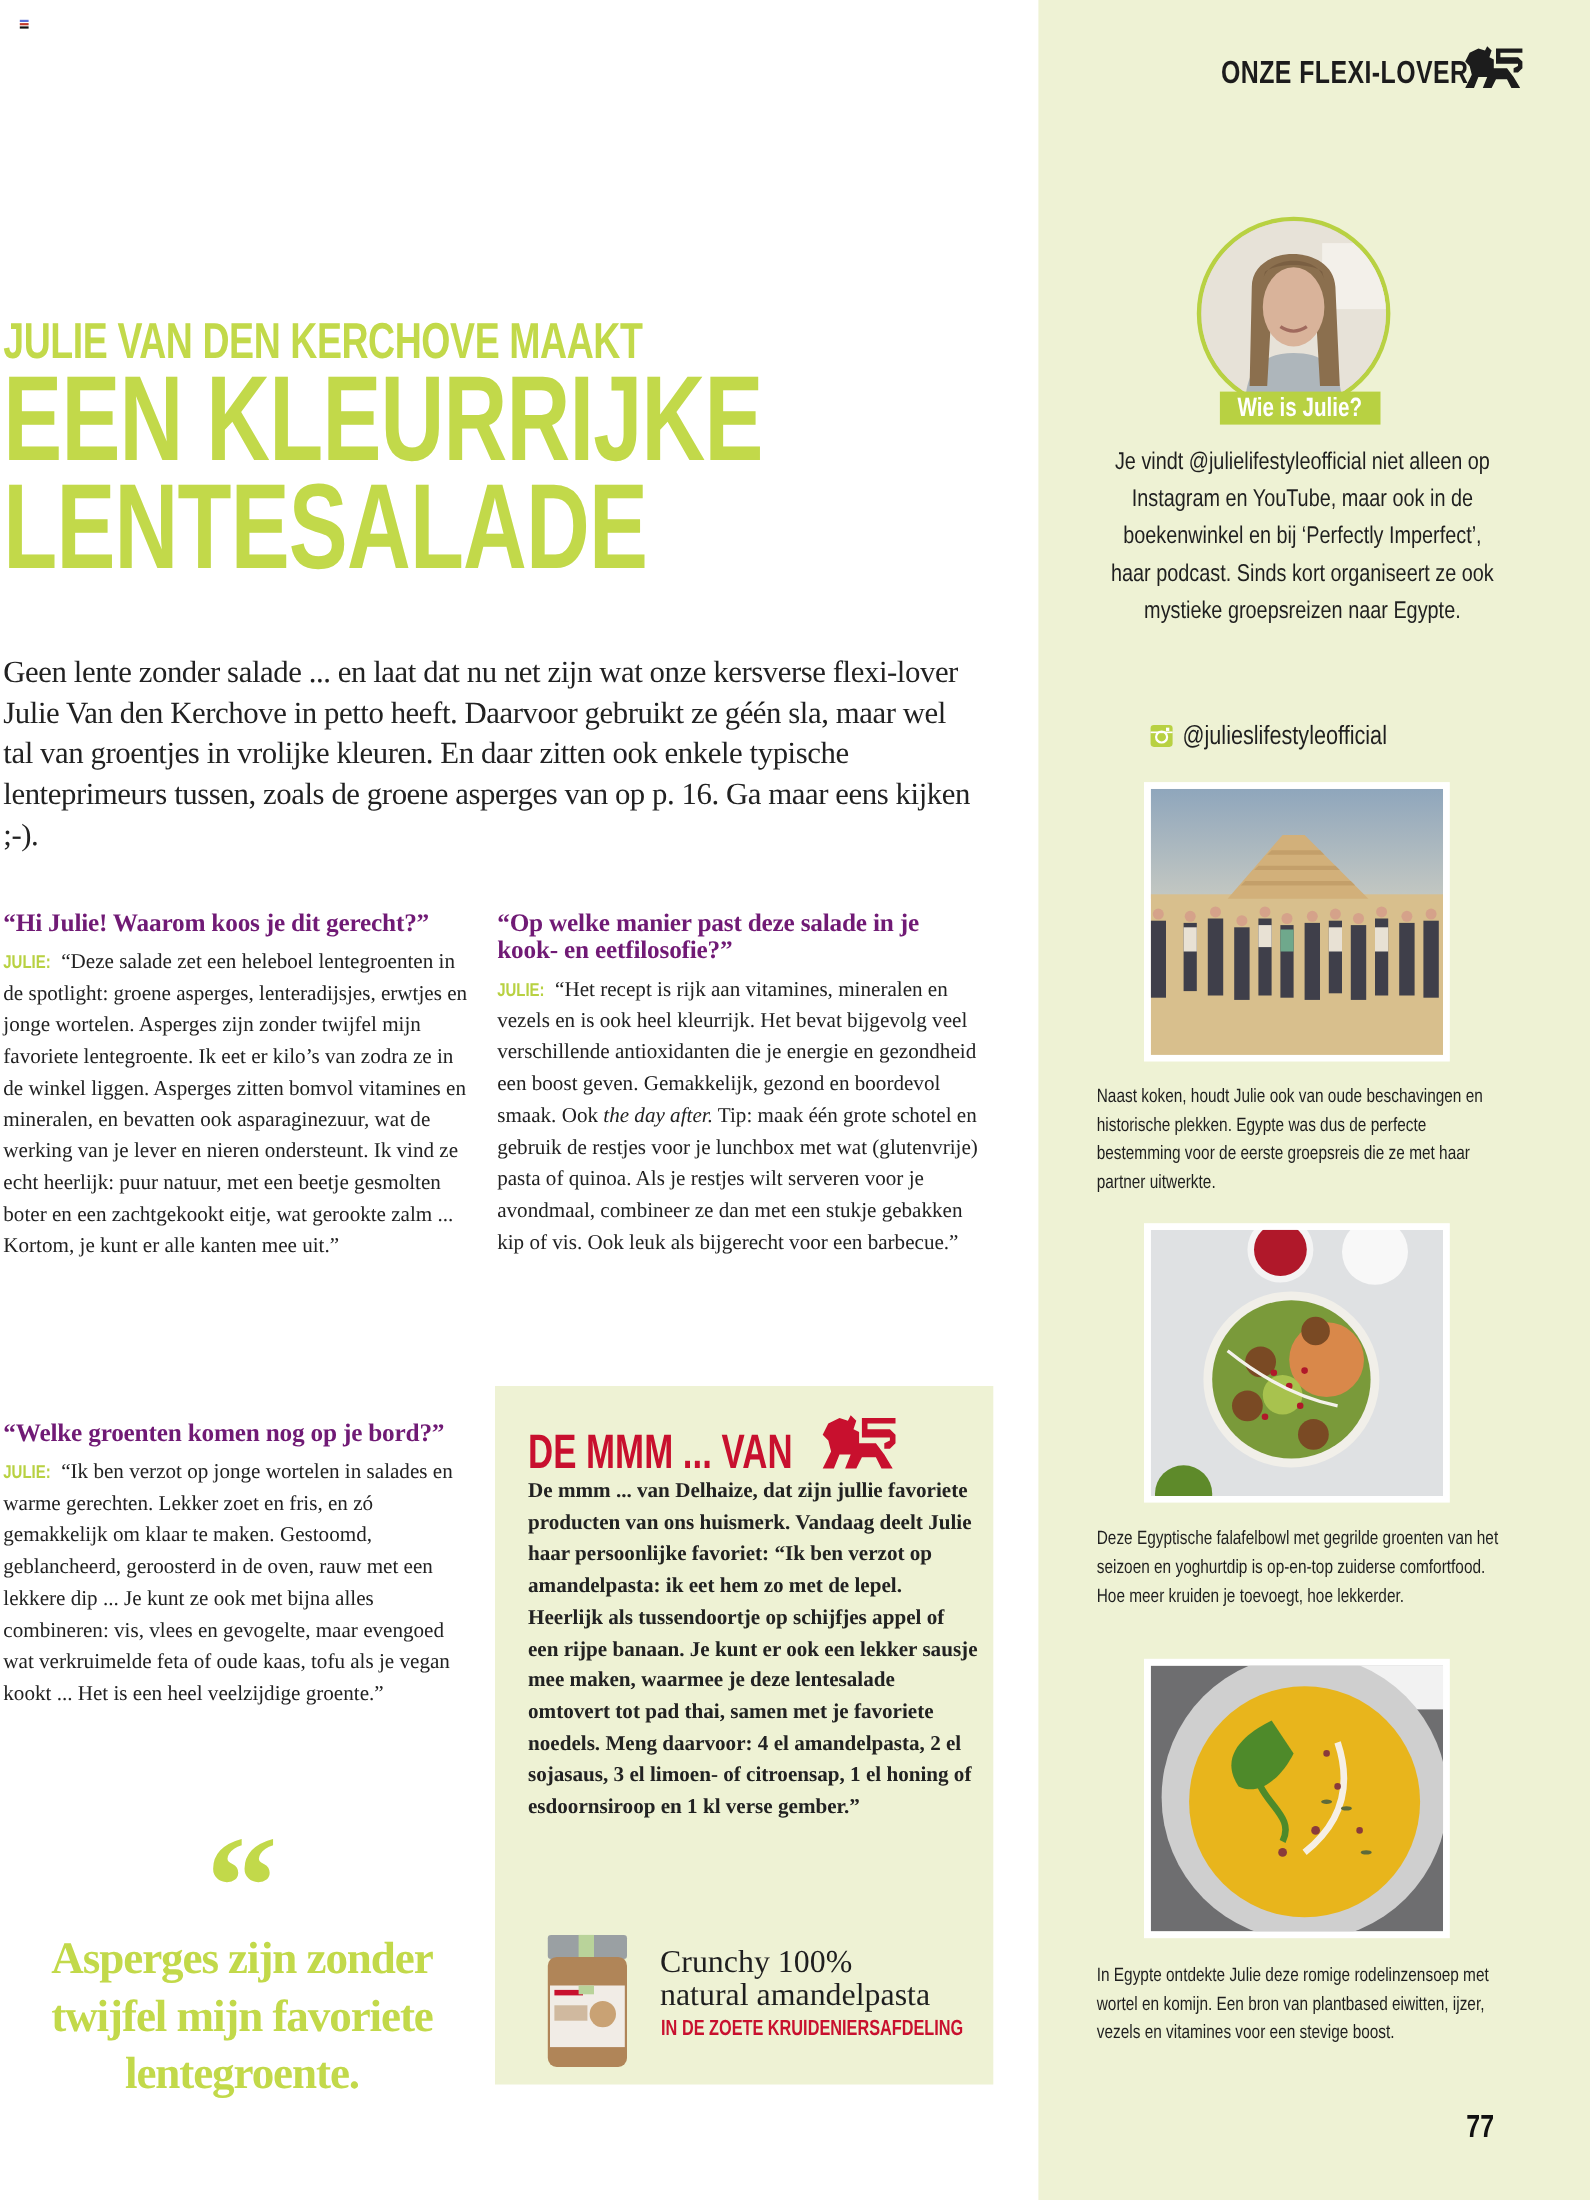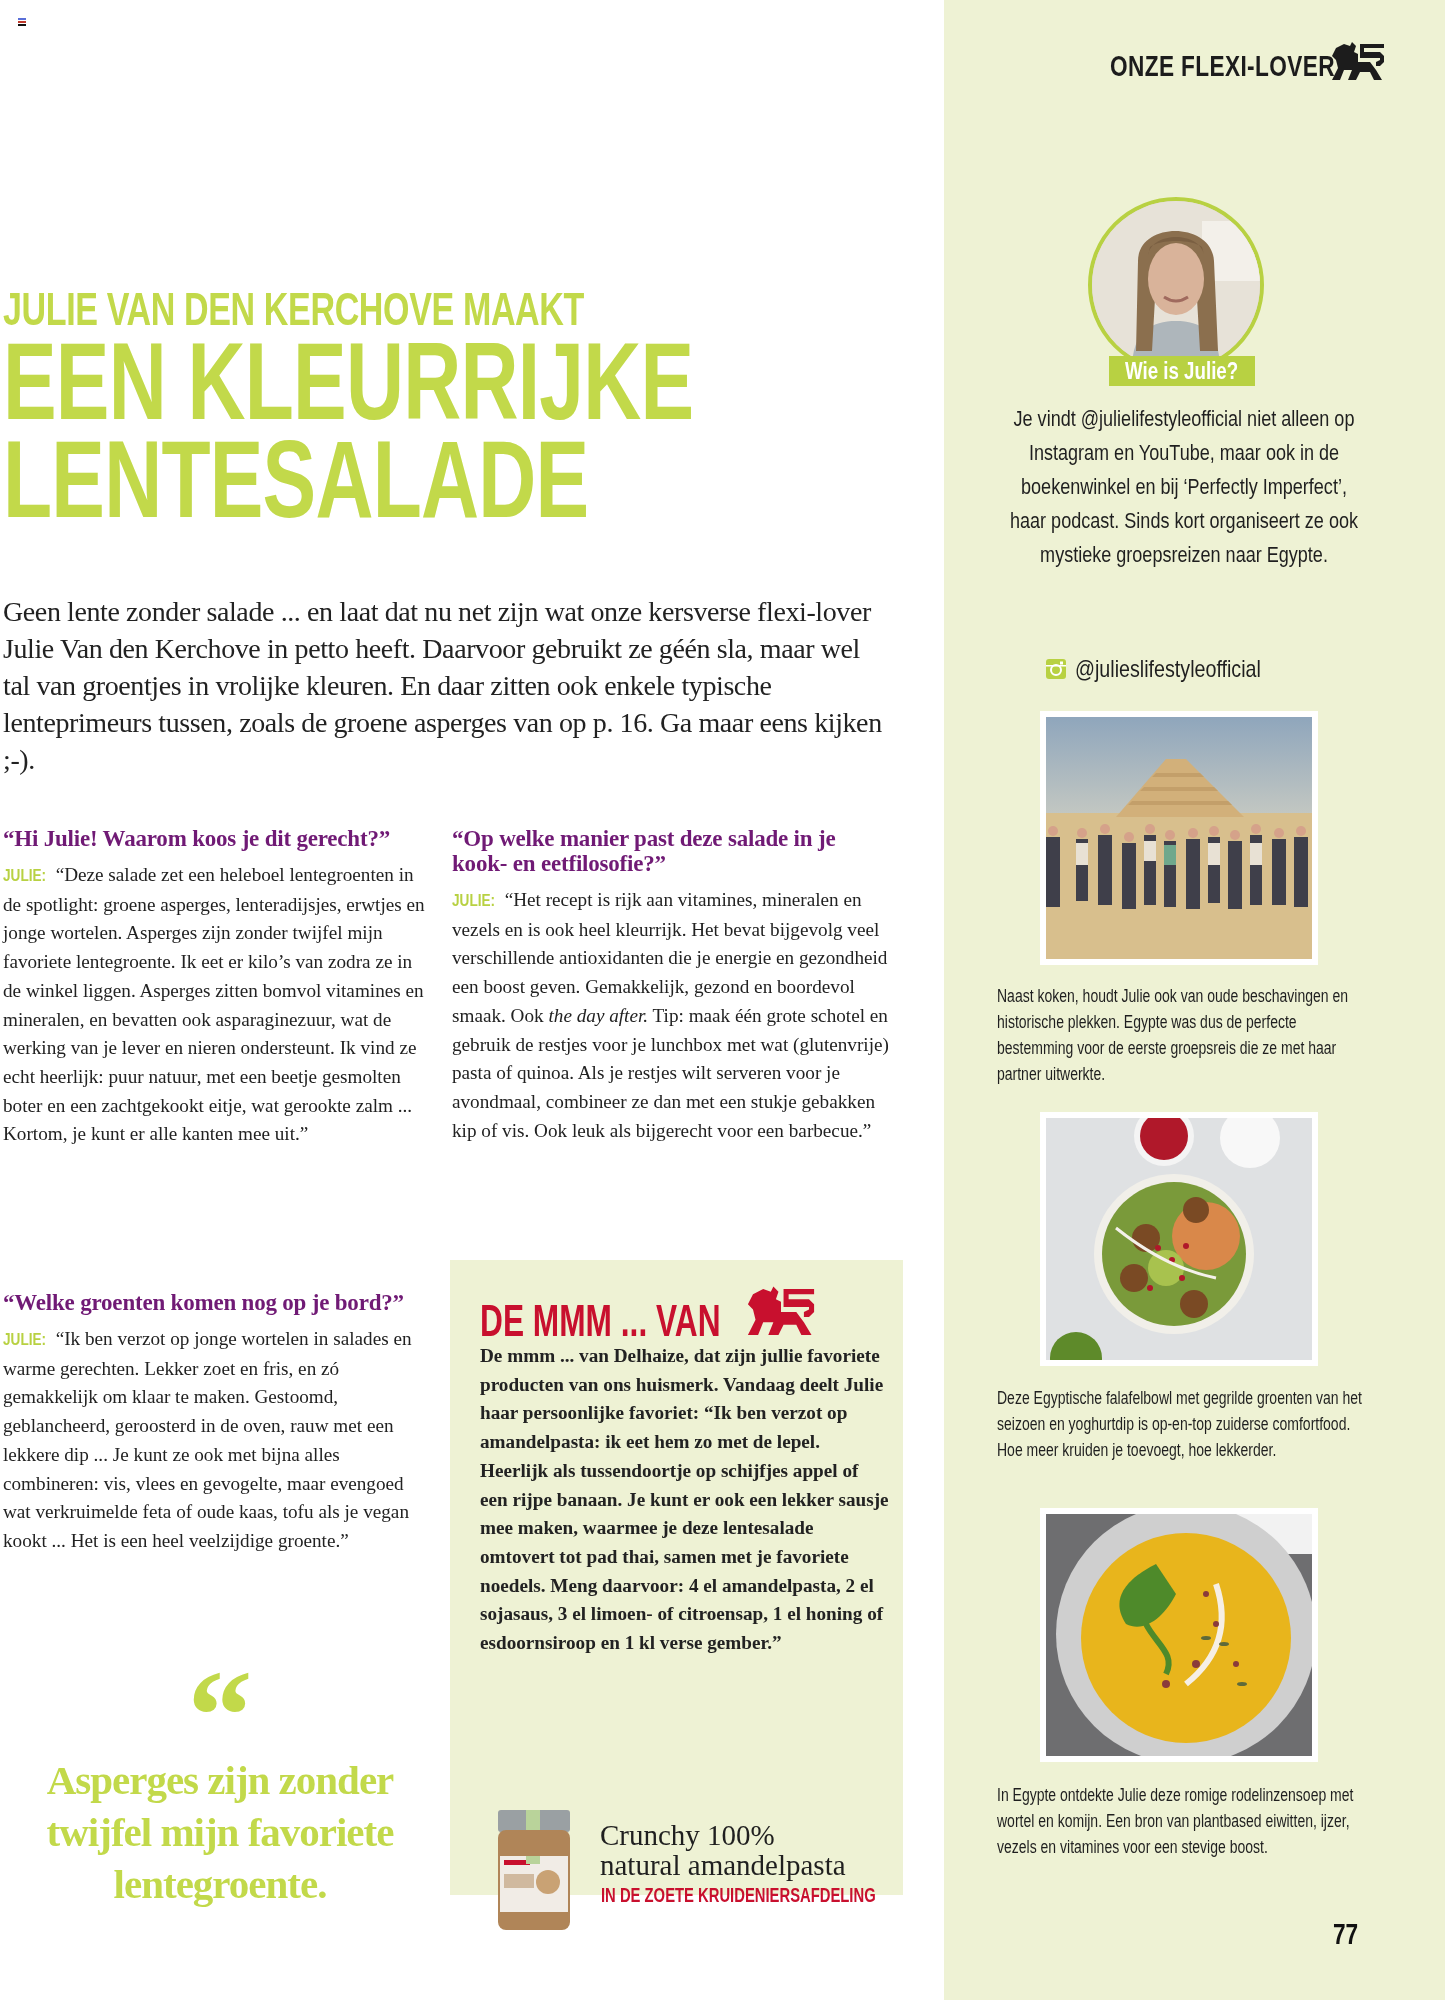--- a/index.html
+++ b/index.html
@@ -26,21 +26,21 @@
 
   .pullquote { position: absolute; left: 0; top: 1670px; width: 440px; text-align: center; }
   .pq-mark { font-family: "Liberation Serif", serif; font-weight: 700; font-size: 130px; line-height: 90px; color: #c2d94a; height: 70px; overflow: hidden; }
   .pq-text { font-family: "Liberation Serif", serif; font-weight: 700; font-size: 41px; line-height: 52px; color: #c2d94a; letter-spacing: -1px; margin-top: 14px; }
 
   .mmm-box { position: absolute; left: 450px; top: 1260px; width: 453px; height: 635px; background: #eef2d4; }
   .mmm-title { position: absolute; left: 30px; top: 36px; font-family: "Liberation Sans", sans-serif; font-weight: 700; font-size: 44px; color: #c8102e; transform: scaleX(0.72); transform-origin: left center; white-space: nowrap; letter-spacing: 0px; }
   .mmm-lion { position: absolute; left: 290px; top: 24px; width: 82px; height: 56px; }
   .mmm-body { position: absolute; left: 30px; top: 82px; width: 410px; font-family: "Liberation Serif", serif; font-size: 19.2px; line-height: 28.7px; color: #222; font-weight: bold; }
   .jar { position: absolute; left: 46px; top: 28px; }
-  .product { position: absolute; left: 0; top: 520px; width: 453px; height: 145px; }
+  .product { position: absolute; left: 0; top: 469px; width: 453px; height: 145px; }
   .product-name { position: absolute; left: 150px; top: 40px; font-family: "Liberation Serif", serif; font-size: 29px; line-height: 30px; color: #1f1f1f; }
   .product-loc { position: absolute; left: 151px; top: 104px; font-family: "Liberation Sans", sans-serif; font-weight: 700; font-size: 20px; color: #c8102e; transform: scaleX(0.74); transform-origin: left center; white-space: nowrap; }
 
   .avatar-wrap { position: absolute; left: 1088px; top: 197px; width: 176px; height: 176px; border-radius: 50%; border: 4px solid #b8d142; overflow: hidden; background: #d9d2c4; }
   .wie-badge { position: absolute; left: 1109px; top: 356px; width: 146px; height: 30px; background: #b8d142; color: #fff; font-family: "Liberation Sans", sans-serif; font-weight: 700; font-size: 24px; text-align: center; line-height: 30px; }
   .wie-badge span { display: inline-block; transform: scaleX(0.78); white-space: nowrap; }
 
   .bio { position: absolute; left: 1004px; top: 402px; width: 360px; text-align: center; font-family: "Liberation Sans", sans-serif; font-size: 22px; line-height: 34px; color: #1f1f1f; }
   .bio-inner { display: inline-block; transform: scaleX(0.82); transform-origin: center top; width: 440px; margin-left: -40px; }
   .insta { position: absolute; left: 1045px; top: 655px; display: flex; align-items: center; gap: 8px; font-family: "Liberation Sans", sans-serif; font-size: 24px; color: #1f1f1f; }

